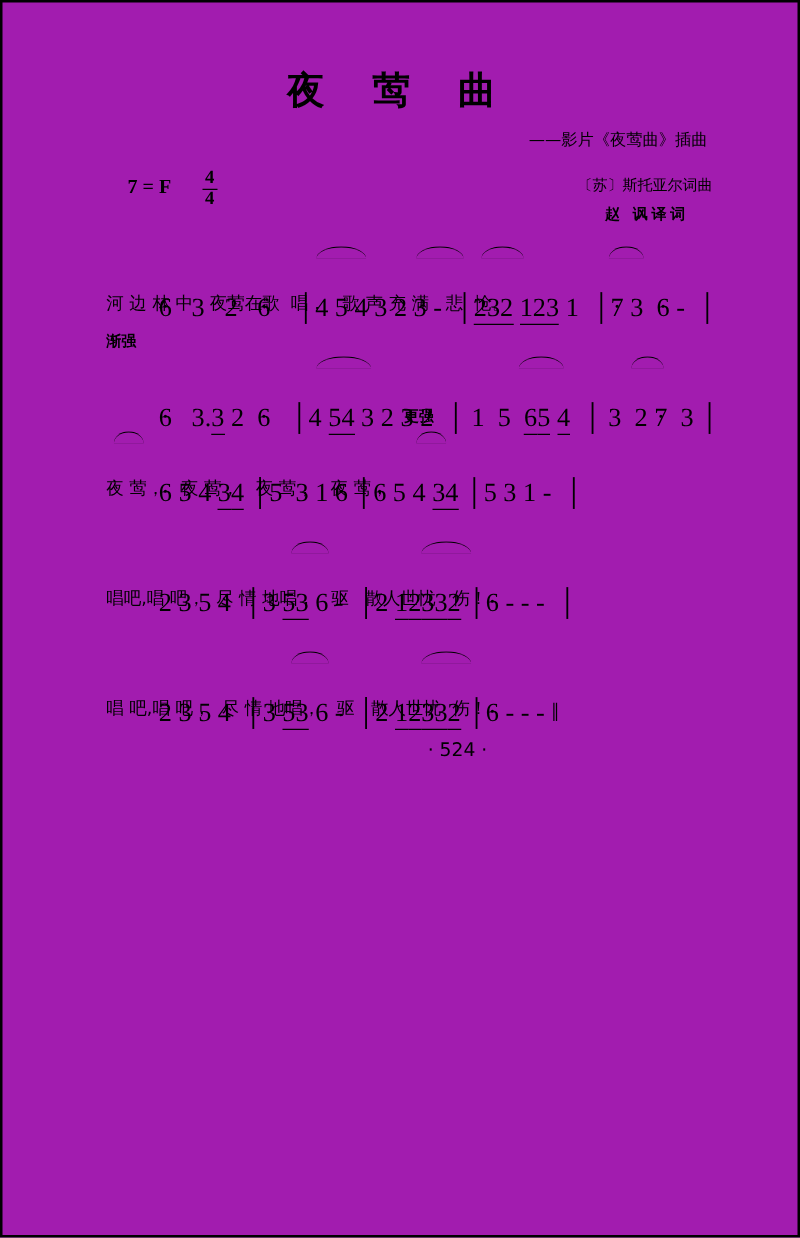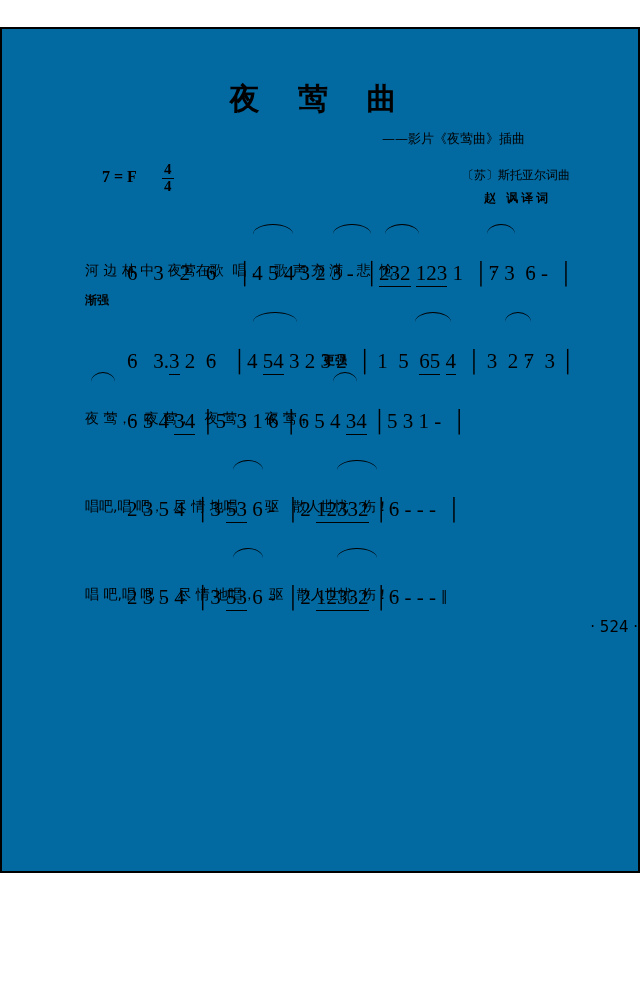--- a/index.html
+++ b/index.html
@@ -11,25 +11,24 @@
     width: 640px;
     height: 990px;
     font-family: "Liberation Serif", serif;
     color: #000;
     position: relative;
     overflow: hidden;
   }
   .page {
     position: relative;
     width: 640px;
-    height: 846px;
+    height: 990px;
     box-sizing: border-box;
     border: 2px solid #000;
-    background: #0369a1;
-    margin-top: 27px;
+    background: #a21caf;
   }
   .sheet {
     position: absolute;
     left: 0; top: 0;
     width: 636px;
     height: 986px;
   }
 
   
   .title {
@@ -37,21 +36,21 @@
     font-size: 30px;
     font-weight: bold;
     letter-spacing: 14px;
     margin-top: 50px;
     font-family: "DejaVu Sans", sans-serif;
   }
   .subtitle {
     text-align: right;
     font-size: 13px;
     margin-top: 10px;
-    padding-right: 113px;
+    padding-right: 72px;
     font-family: "DejaVu Sans", sans-serif;
   }
 
   
   .headrow {
     position: relative;
     height: 56px;
     margin-top: 12px;
   }
   .keysig {
@@ -136,21 +135,21 @@
   
   .beam { border-bottom: 1.6px solid #000; padding-bottom: 1px; }
   
   .slur {
     position: absolute;
     border-top: 1.6px solid #000;
     border-radius: 50% 50% 0 0 / 100% 100% 0 0;
     height: 9px;
   }
   .pagenum {
-    text-align: right;
+    text-align: center;
     padding-left: 92px;
     font-size: 15px;
     font-family: "DejaVu Sans", sans-serif;
     margin-top: 10px;
   }
 </style>
 </head>
 <body>
 
 <div class="page">

